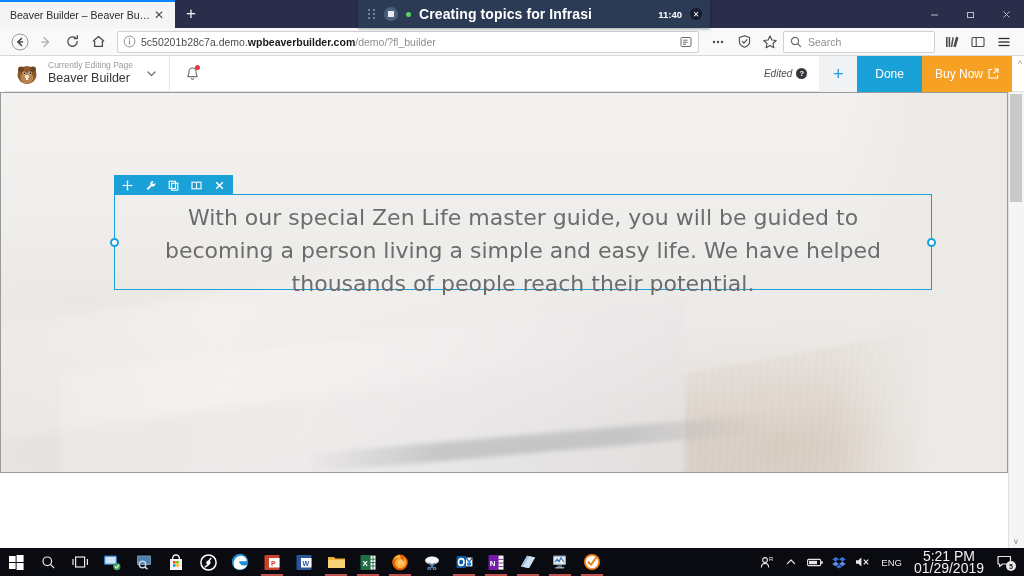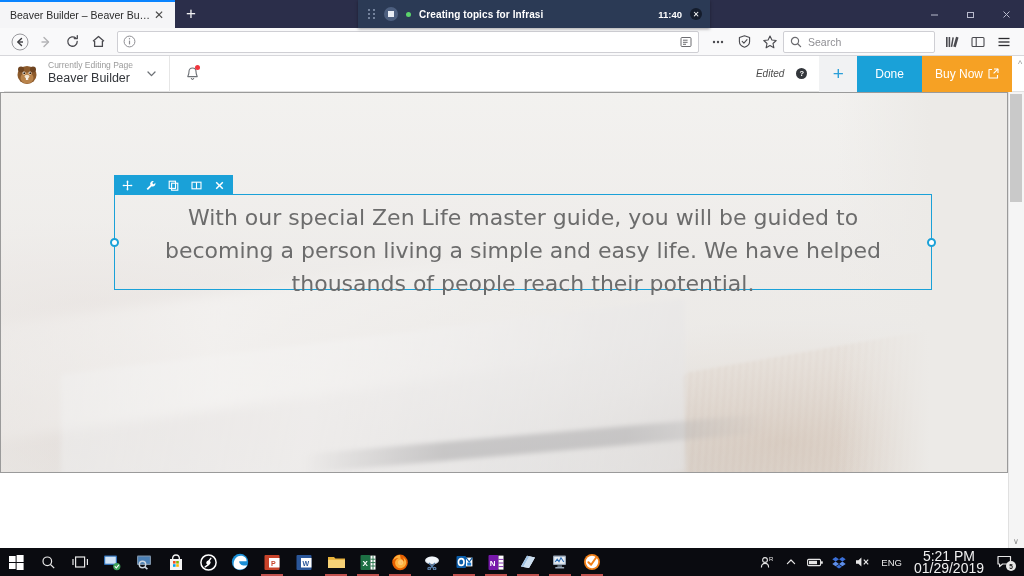--- a/index.html
+++ b/index.html
@@ -48,21 +48,21 @@
     box-shadow:0 1px 3px rgba(0,0,0,.35);
   }
   .rec-grip { width:8px; height:11px; display:grid; grid-template-columns:3px 3px; gap:2px; }
   .rec-grip i { width:2px; height:2px; background:#8d9bb5; border-radius:50%; display:block; }
   .rec-stop {
     width:14px; height:14px; border-radius:50%; background:#4d5f7f;
     display:flex; align-items:center; justify-content:center; cursor:pointer;
   }
   .rec-stop span { width:6px; height:6px; background:#e9edf4; display:block; }
   .rec-dot { width:5px; height:5px; border-radius:50%; background:#5bd46b; }
-  .rec-title { font-size:10px; font-weight:bold; letter-spacing:.1px; flex:1; white-space:nowrap; }
+  .rec-title { font-size:14px; font-weight:bold; letter-spacing:.1px; flex:1; white-space:nowrap; }
   .rec-time { font-size:9.5px; font-weight:bold; }
   .rec-close {
     width:12px; height:12px; border-radius:50%; background:#141c2c; color:#fff;
     font-size:8px; display:flex; align-items:center; justify-content:center; cursor:pointer;
   }
 
   
   .navbar {
     position:absolute; left:0; top:28px; width:1024px; height:28px;
     background:#f9f9fa; border-bottom:1px solid #d7d7db;
@@ -99,21 +99,21 @@
   .bb-sub { font-size:8.5px; color:#9a9a9a; }
   .bb-name { font-size:12.5px; color:#33363b; }
   .bb-chevron {
     margin-left:auto; width:36px; height:36px;
     display:flex; align-items:center; justify-content:center; color:#6c7075; cursor:pointer;
   }
   .bb-div { width:1px; height:36px; background:#e6e6e6; }
   .bb-bell { width:44px; height:36px; display:flex; align-items:center; justify-content:center; position:relative; cursor:pointer; }
   .bb-bell .dot { position:absolute; top:9px; right:14px; width:5px; height:5px; border-radius:50%; background:#f0353d; }
   .bb-spacer { flex:1; }
-  .bb-edited { font-size:10px; color:#4c4c4c; font-style:italic; display:flex; align-items:center; gap:12px; margin-right:12px; }
+  .bb-edited { font-size:10px; color:#4c4c4c; font-style:italic; display:flex; align-items:center; gap:4px; margin-right:12px; }
   .bb-help {
     width:11px; height:11px; border-radius:50%; background:#33363b; color:#fff;
     font-size:7.5px; font-style:normal; font-weight:bold;
     display:flex; align-items:center; justify-content:center;
   }
   .bb-plus {
     width:38px; height:36px; background:#f1f2f3; color:#2b9fd8;
     font-size:19px; font-weight:300; display:flex; align-items:center; justify-content:center; cursor:pointer;
   }
   .bb-done {
@@ -316,20 +316,23 @@
           <path d="M3.6 7 L3.6 12.4 L11.4 12.4 L11.4 7" fill="none" stroke="#4a4a4f" stroke-width="1.3" stroke-linejoin="round"></path>
         </svg>
     </div>
 
     <div class="urlbar">
       <svg width="13" height="13" viewBox="0 0 13 13">
           <circle cx="6.5" cy="6.5" r="5.4" fill="none" stroke="#8e8e93" stroke-width="1"></circle>
           <line x1="6.5" y1="5.6" x2="6.5" y2="9.4" stroke="#8e8e93" stroke-width="1.2"></line>
           <circle cx="6.5" cy="3.7" r=".7" fill="#8e8e93"></circle>
         </svg>
+      <span class="url-text">
+        <span class="pre">5c50201b28c7a.demo.</span><b>wpbeaverbuilder.com</b><span>/demo/?fl_builder</span>
+      </span>
       <span class="urlbar-icons">
         <svg width="14" height="14" viewBox="0 0 14 14">
             <rect x="2" y="2.5" width="10" height="9" rx="1" fill="none" stroke="#6c6c70" stroke-width="1"></rect>
             <line x1="4" y1="5.2" x2="8.6" y2="5.2" stroke="#6c6c70" stroke-width="1"></line>
             <line x1="4" y1="7.3" x2="8.6" y2="7.3" stroke="#6c6c70" stroke-width="1"></line>
             <line x1="4" y1="9.3" x2="7" y2="9.3" stroke="#6c6c70" stroke-width="1"></line>
           </svg>
       </span>
     </div>
 

